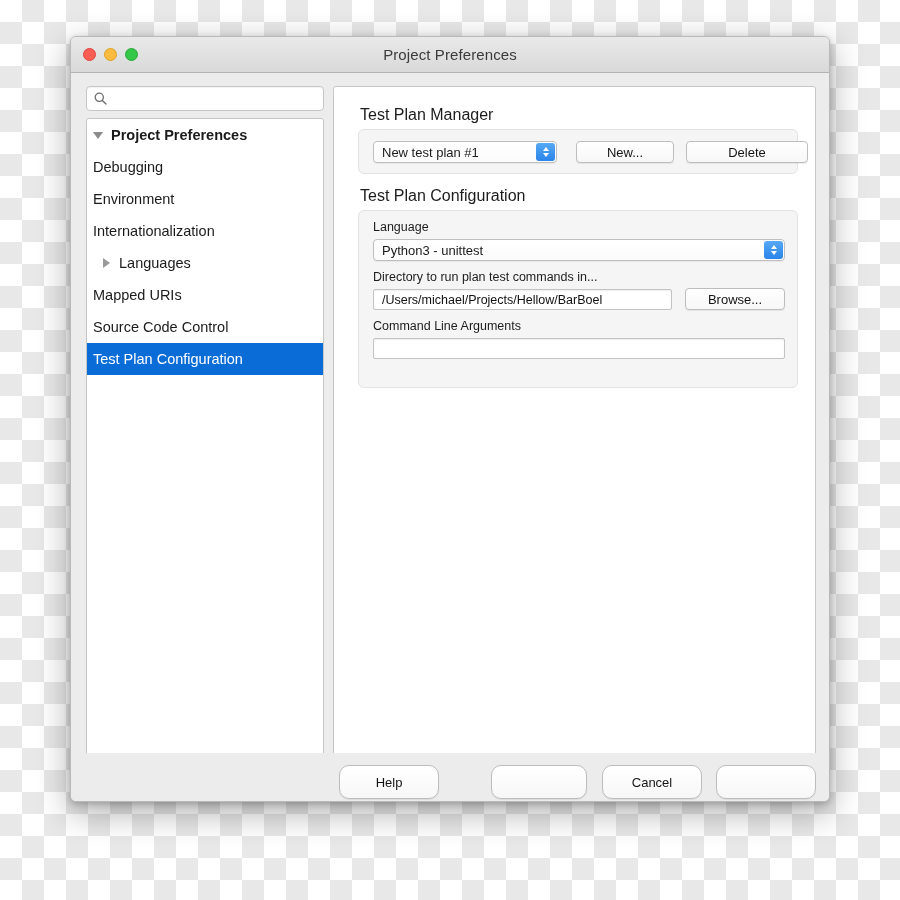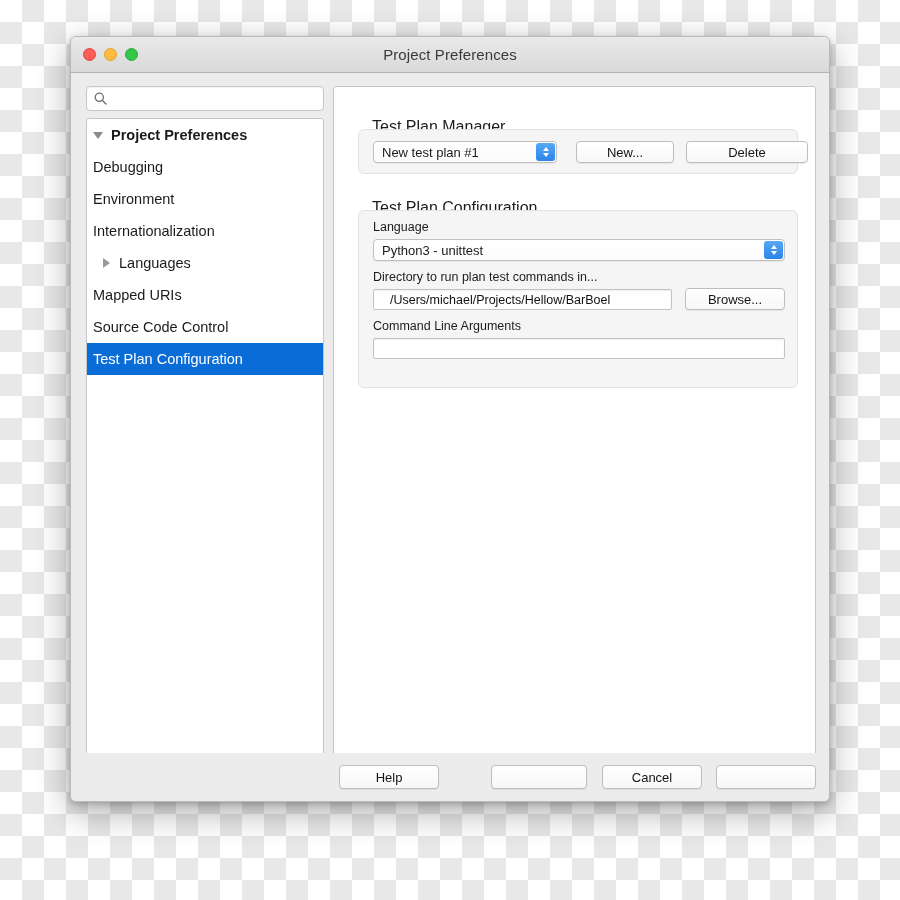--- a/index.html
+++ b/index.html
@@ -113,21 +113,21 @@
   #pane {
     position: absolute; left: 262px; top: 13px;
     width: 483px; height: 700px;
     background: #ffffff;
     border: 1px solid #c6c6c6;
     border-radius: 3px;
   }
 
   .section-title {
     font-size: 16px; color: #1c1c1c;
-    margin: 12px;
+    margin: 0;
     font-weight: normal;
   }
   #mgr-title { position: absolute; left: 26px; top: 19px; }
   #cfg-title { position: absolute; left: 26px; top: 100px; }
 
   .groupbox {
     position: absolute;
     background: #f5f5f5;
     border: 1px solid #e2e2e2;
     border-radius: 6px;
@@ -184,21 +184,21 @@
 
   .field-label { font-size: 12.5px; color: #1c1c1c; }
 
   .textfield {
     height: 21px;
     background: #ffffff;
     border: 1px solid #c3c3c3;
     border-radius: 2px;
     box-shadow: inset 0 1px 1.5px rgba(0,0,0,0.07);
     display: flex; align-items: center;
-    padding-left: 16px;
+    padding-left: 8px;
     font-size: 12.5px; color: #111;
     overflow: hidden; white-space: nowrap;
   }
 
   
   #mgr-popup  { position:absolute; left:14px;  top:11px; width:184px; }
   #btn-new    { position:absolute; left:217px; top:11px; width:98px; }
   #btn-delete { position:absolute; left:327px; top:11px; width:122px; }
 
   
@@ -210,21 +210,21 @@
   #lbl-args     { position:absolute; left:14px; top:108px; }
   #args-field   { position:absolute; left:14px; top:127px; width:412px; }
 
   
   #bottombar {
     position: absolute; left: 0; bottom: 0;
     width: 760px; height: 50px;
     background: #ececec;
   }
   .bbtn {
-    position: absolute; top: 12px; height: 24px;
+    position: absolute; top: 12px; height: 34px; border-radius: 10px;
   }
   #btn-help   { left: 268px; width: 100px; }
   #btn-blank1 { left: 420px; width: 96px; }
   #btn-cancel { left: 531px; width: 100px; }
   #btn-blank2 { left: 645px; width: 100px; }
 </style>
 </head>
 <body>
 
 <div id="window">

